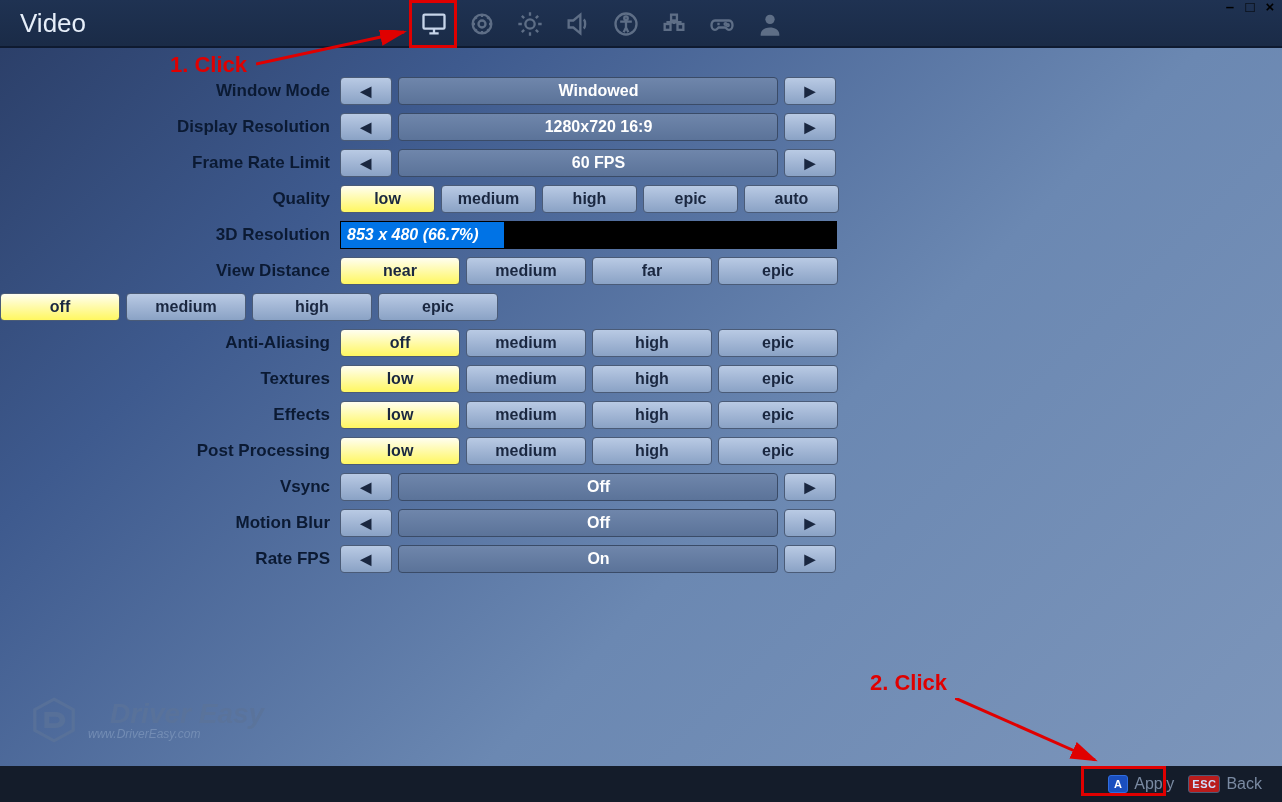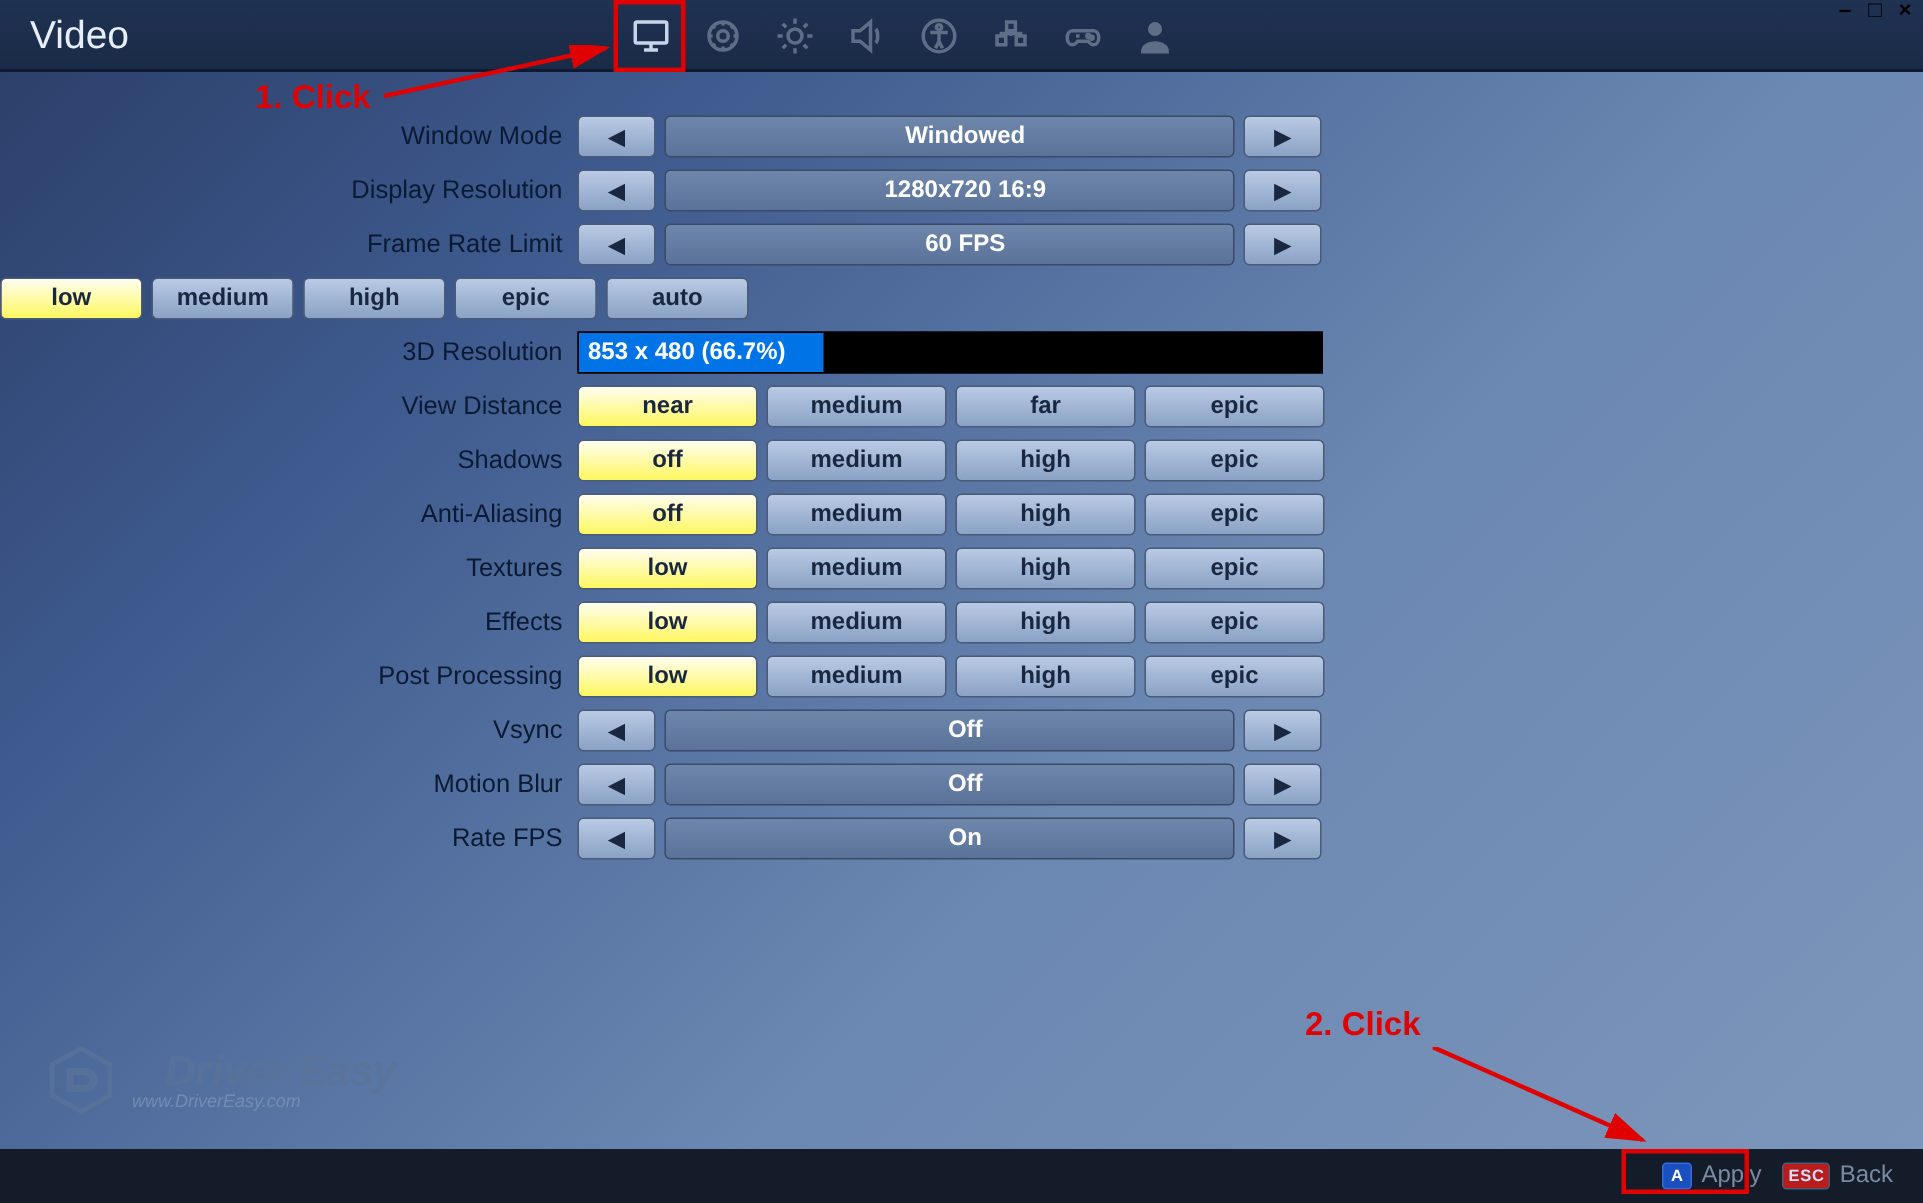--- a/index.html
+++ b/index.html
@@ -14,42 +14,42 @@
   .tab-strip { position:absolute; left:410px; top:0; height:48px; display:flex; gap:0; align-items:center; }
   .tab-icon { width:48px; height:48px; display:flex; align-items:center; justify-content:center; color:#5e6e86; }
   .tab-icon.active { color:#c7d5ea; }
   .tab-icon svg { width:28px; height:28px; }
   .win-controls { position:absolute; right:4px; top:-2px; display:flex; gap:4px; color:#000; }
   .win-controls span{ width:16px; height:16px; display:inline-flex; align-items:center; justify-content:center; font-size:15px; font-weight:bold;}
 
   
   .settings { position:absolute; top:72px; left:0; right:0; }
   .row { display:flex; align-items:center; height:34px; margin:2px 0; }
-  .row-label { width:340px; text-align:right; padding-right:10px; color:#0b1a33; font-weight:normal; font-size:17px;margin-left:45px; }
+  .row-label { width:340px; text-align:right; padding-right:10px; color:#0b1a33; font-weight:bold; font-size:17px; }
   .row-ctl { display:flex; gap:6px; align-items:center; }
 
   .arrow-btn { width:52px; height:28px; border-radius:4px;
                background:linear-gradient(to bottom,#b9cae4,#8aa2c5);
                border:1px solid #4a5b77; display:flex; align-items:center; justify-content:center;
                color:#1a2740; font-size:14px; font-weight:bold;}
   .mid-display{ width:380px; height:28px; border-radius:4px;
                 background:linear-gradient(to bottom,#6f86ab,#5b7399);
                 border:1px solid #3a4b67; color:#fff; font-weight:bold; font-size:16px;
                 display:flex; align-items:center; justify-content:center;padding-left:21px;}
 
   .pill-row { display:flex; gap:6px; }
   .pill { height:28px; border-radius:4px;
           background:linear-gradient(to bottom,#b9cae4,#8aa2c5);
           border:1px solid #4a5b77; color:#1a2740; font-weight:bold; font-size:16px;
           display:flex; align-items:center; justify-content:center;}
   .pill.selected { background:linear-gradient(to bottom,#fffef0,#fff760); }
   .pill.w5 { width:95px; }
   .pill.w4 { width:120px; }
 
-  .slider-box { width:497px; height:28px; background:#000; border:1px solid #000; position:relative; }
+  .slider-box { width:497px; height:28px; background:#000; border:1px solid #000; position:relative;font-style:italic; }
   .slider-fill { position:absolute; left:0; top:0; bottom:0; width:33%; background:#0073e6; color:#fff; font-weight:bold; font-size:16px; display:flex; align-items:center; padding-left:6px; }
 
   
   .watermark { position:absolute; left:30px; bottom:58px; display:flex; align-items:center; gap:10px; opacity:0.75;}
   .wm-hex { width:48px; height:48px; }
   .wm-text { line-height:1.05; }
   .wm-brand { font-size:28px; font-style:italic; font-weight:600; color:#5b7399;margin-left:22px; }
   .wm-url   { font-size:12px; font-style:italic; color:#7d96bb; }
 
   
@@ -156,20 +156,21 @@
   <div class="row">
     <div class="row-label">Frame Rate Limit</div>
     <div class="row-ctl">
       <div class="arrow-btn">◀</div>
       <div class="mid-display">60 FPS</div>
       <div class="arrow-btn">▶</div>
     </div>
   </div>
 
   <div class="row">
+    <div class="row-label">Quality</div>
     <div class="pill-row">
         <div class="pill w5 selected">low</div>
         <div class="pill w5">medium</div>
         <div class="pill w5">high</div>
         <div class="pill w5">epic</div>
         <div class="pill w5">auto</div>
       </div>
   </div>
 
   <div class="row">
@@ -182,21 +183,20 @@
   <div class="row">
     <div class="row-label">View Distance</div>
     <div class="pill-row">
         <div class="pill w4 selected">near</div>
         <div class="pill w4">medium</div>
         <div class="pill w4">far</div>
         <div class="pill w4">epic</div>
       </div>
   </div>
   <div class="row">
-    <div class="row-label">Shadows</div>
     <div class="pill-row">
         <div class="pill w4 selected">off</div>
         <div class="pill w4">medium</div>
         <div class="pill w4">high</div>
         <div class="pill w4">epic</div>
       </div>
   </div>
   <div class="row">
     <div class="row-label">Anti-Aliasing</div>
     <div class="pill-row">

